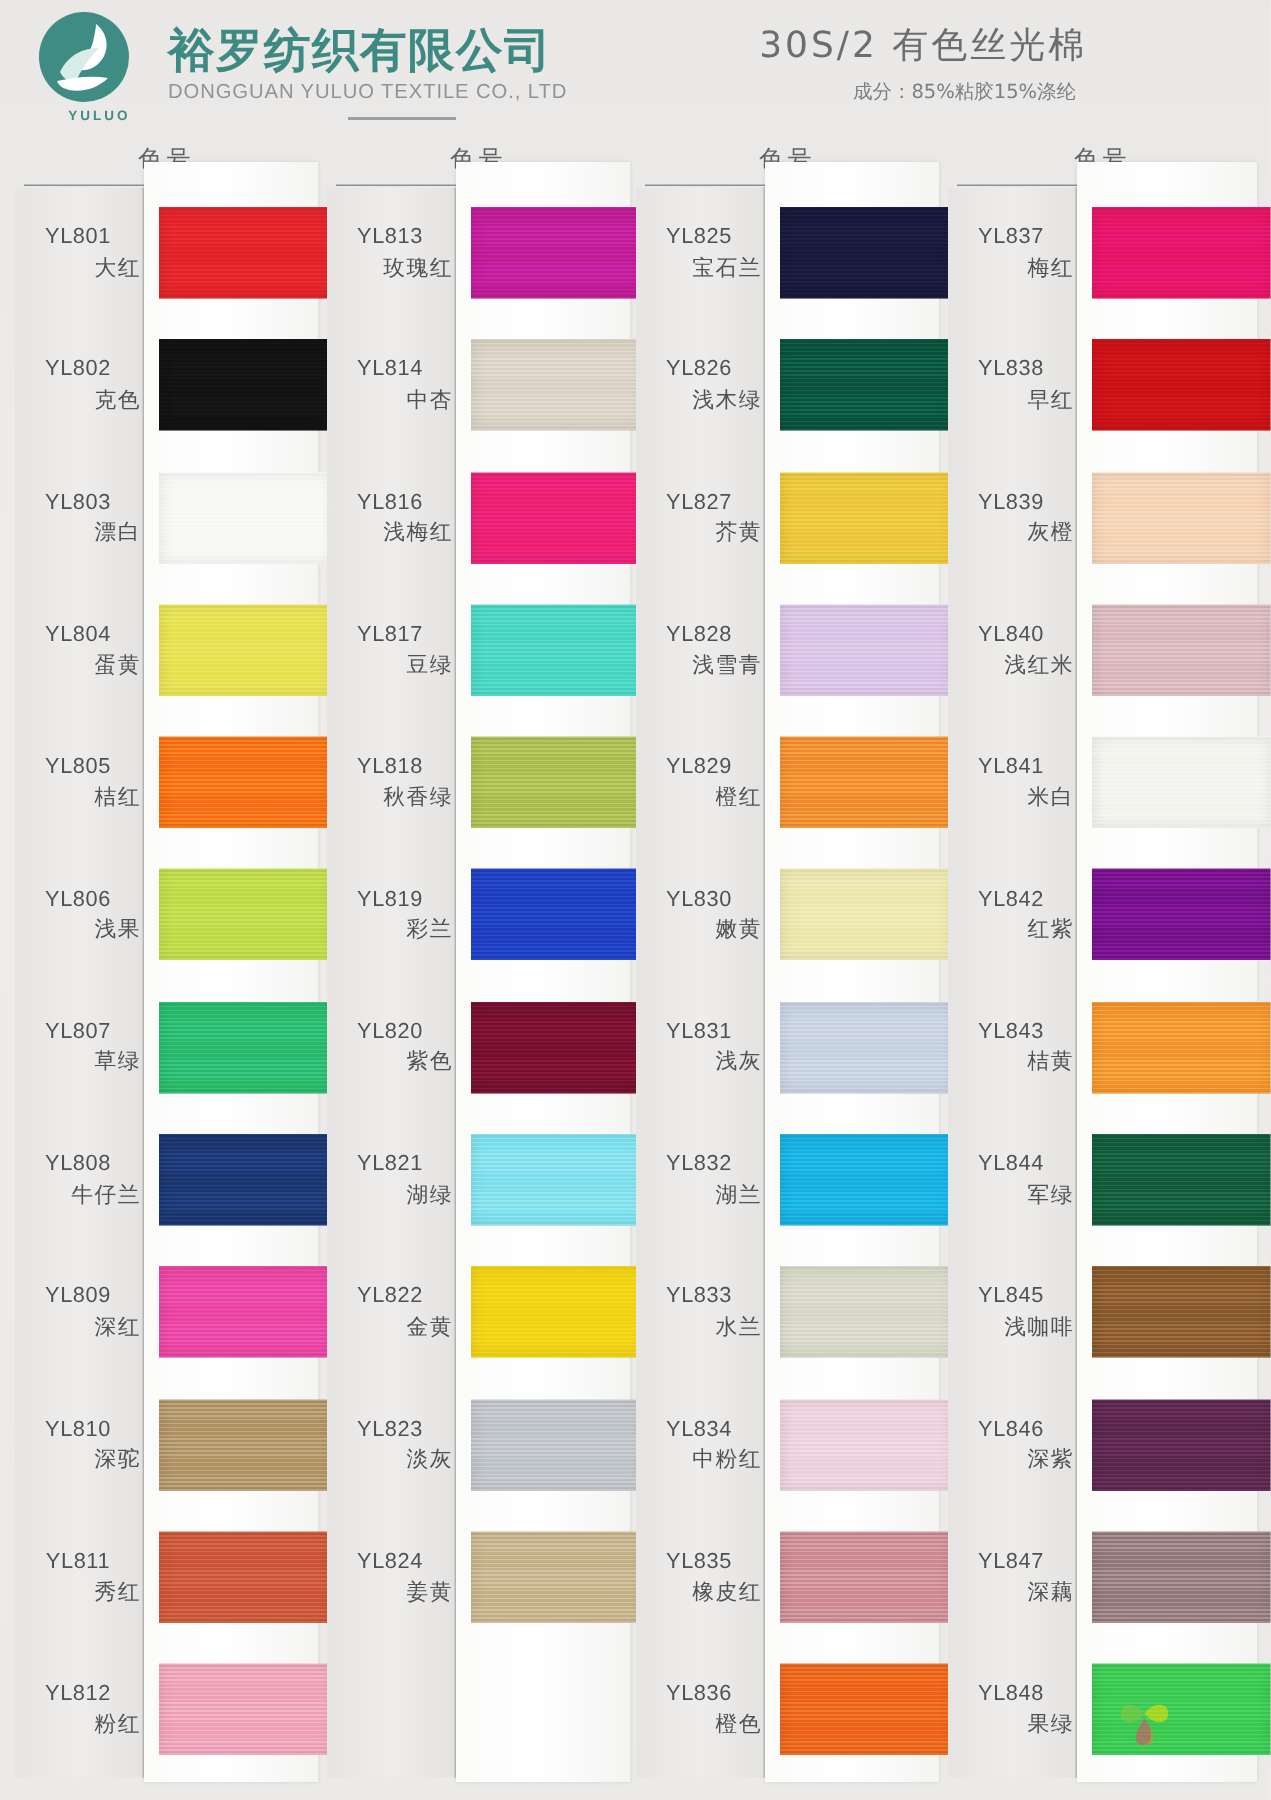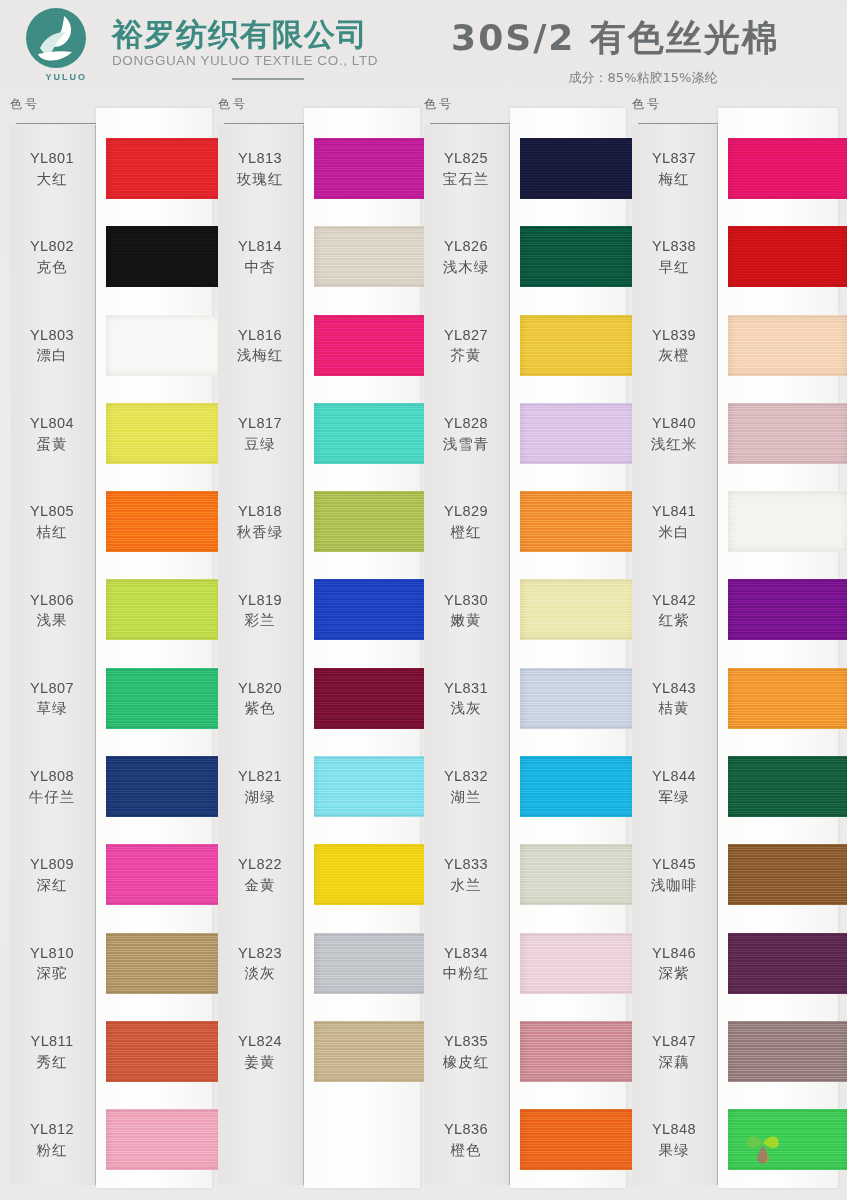--- a/index.html
+++ b/index.html
@@ -44,42 +44,41 @@
     font-family: "DejaVu Sans", "Liberation Sans", sans-serif;
   }
   .en-name {
     font-size: 13.5px; color: #8f9496; letter-spacing: 0.6px;
     margin-top: 2px; font-family: "Liberation Sans", sans-serif;
   }
   .title-block {
     width: 417px; padding: 14px 46px 0 0; text-align: center;
   }
   .prod-title {
-    font-size: 36px; color: #6a6e70; letter-spacing: 2px;
+    font-size: 24px; color: #6a6e70; letter-spacing: 2px;
     font-family: "DejaVu Sans", "Liberation Sans", sans-serif;
-    font-weight: bold;
   }
   .prod-sub {
     font-size: 13px; color: #7b7f81; margin-top: 6px; padding-left: 55px;
     font-family: "DejaVu Sans", "Liberation Sans", sans-serif;
   }
   .hdr-dash {
     position: absolute; left: 232px; top: 78px;
     width: 72px; height: 0; border-top: 2px solid #9aa0a2;
   }
 
   
   .sheet {
     position: absolute;
     top: 96px; height: 1104px;
   }
   .sheet .col-head {
     position: absolute; top: 0; left: 0;
-    width: 100%; 
-    font-size: 12px; color: #5f6365; letter-spacing: 3px;
+    width: 100%; text-align: center;
+    font-size: 16px; color: #5f6365; letter-spacing: 3px;
     font-family: "DejaVu Sans", "Liberation Sans", sans-serif;
   }
   .sheet .head-rule {
     position: absolute; top: 27px; left: 6px;
     width: 92%; border-top: 1.5px solid #8b9092;
   }
   .label-strip {
     position: absolute; top: 29px; left: 0;
     width: 86px; height: 1060px;
     background: linear-gradient(90deg,#e6e5e3 0%,#eeedeb 50%,#e4e3e1 100%);
@@ -107,20 +106,21 @@
   }
   .code {
     display: block; font-size: 14.5px; color: #4e5254;
     letter-spacing: 0.4px;
     font-family: "Liberation Sans", sans-serif;
   }
   .cname {
     display: block; font-size: 14.5px; color: #4e5254;
     margin-top: 1px; letter-spacing: 1px;
     font-family: "DejaVu Sans", "Liberation Sans", sans-serif;
+    text-align: right;
   }
   .swatch-cell {
     position: relative; flex: 1 1 auto; height: 100%;
   }
   .swatch {
     position: absolute; left: 10px; top: 13px;
     width: 116px; height: 61px;
     background-size: 100% 3px;
     background-repeat: repeat;
     box-shadow: inset 0 0 10px rgba(0,0,0,0.10);

